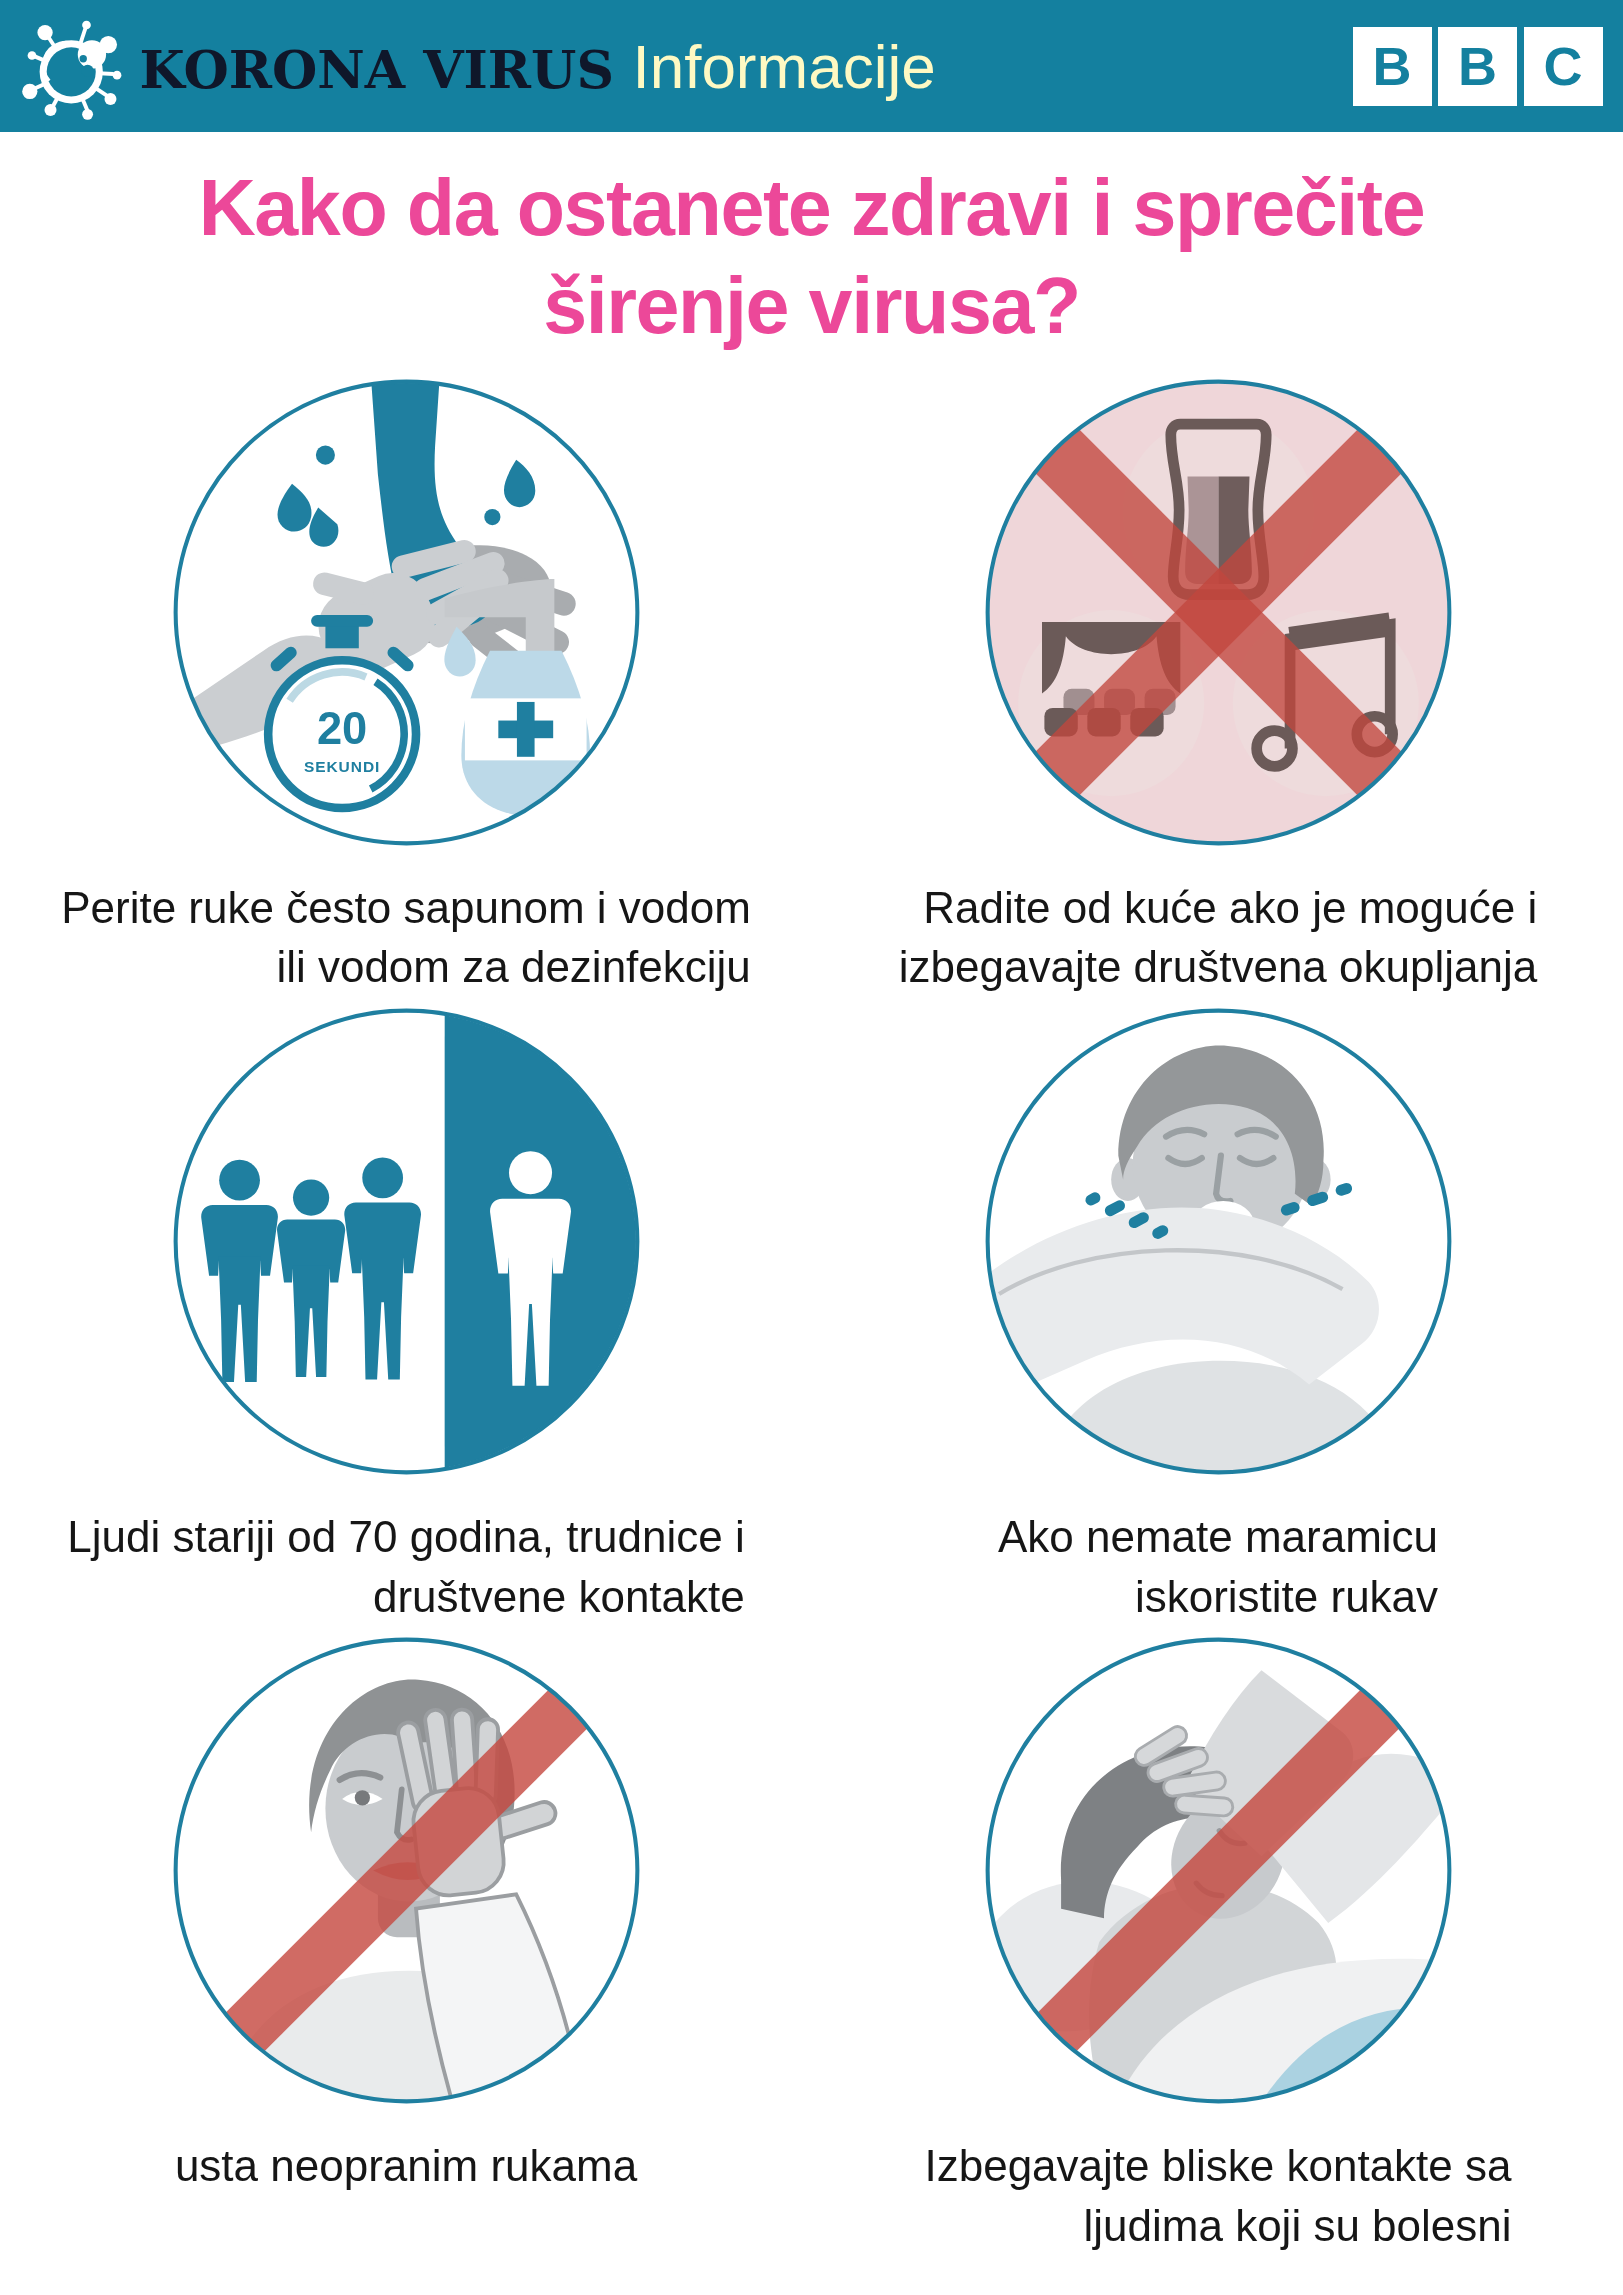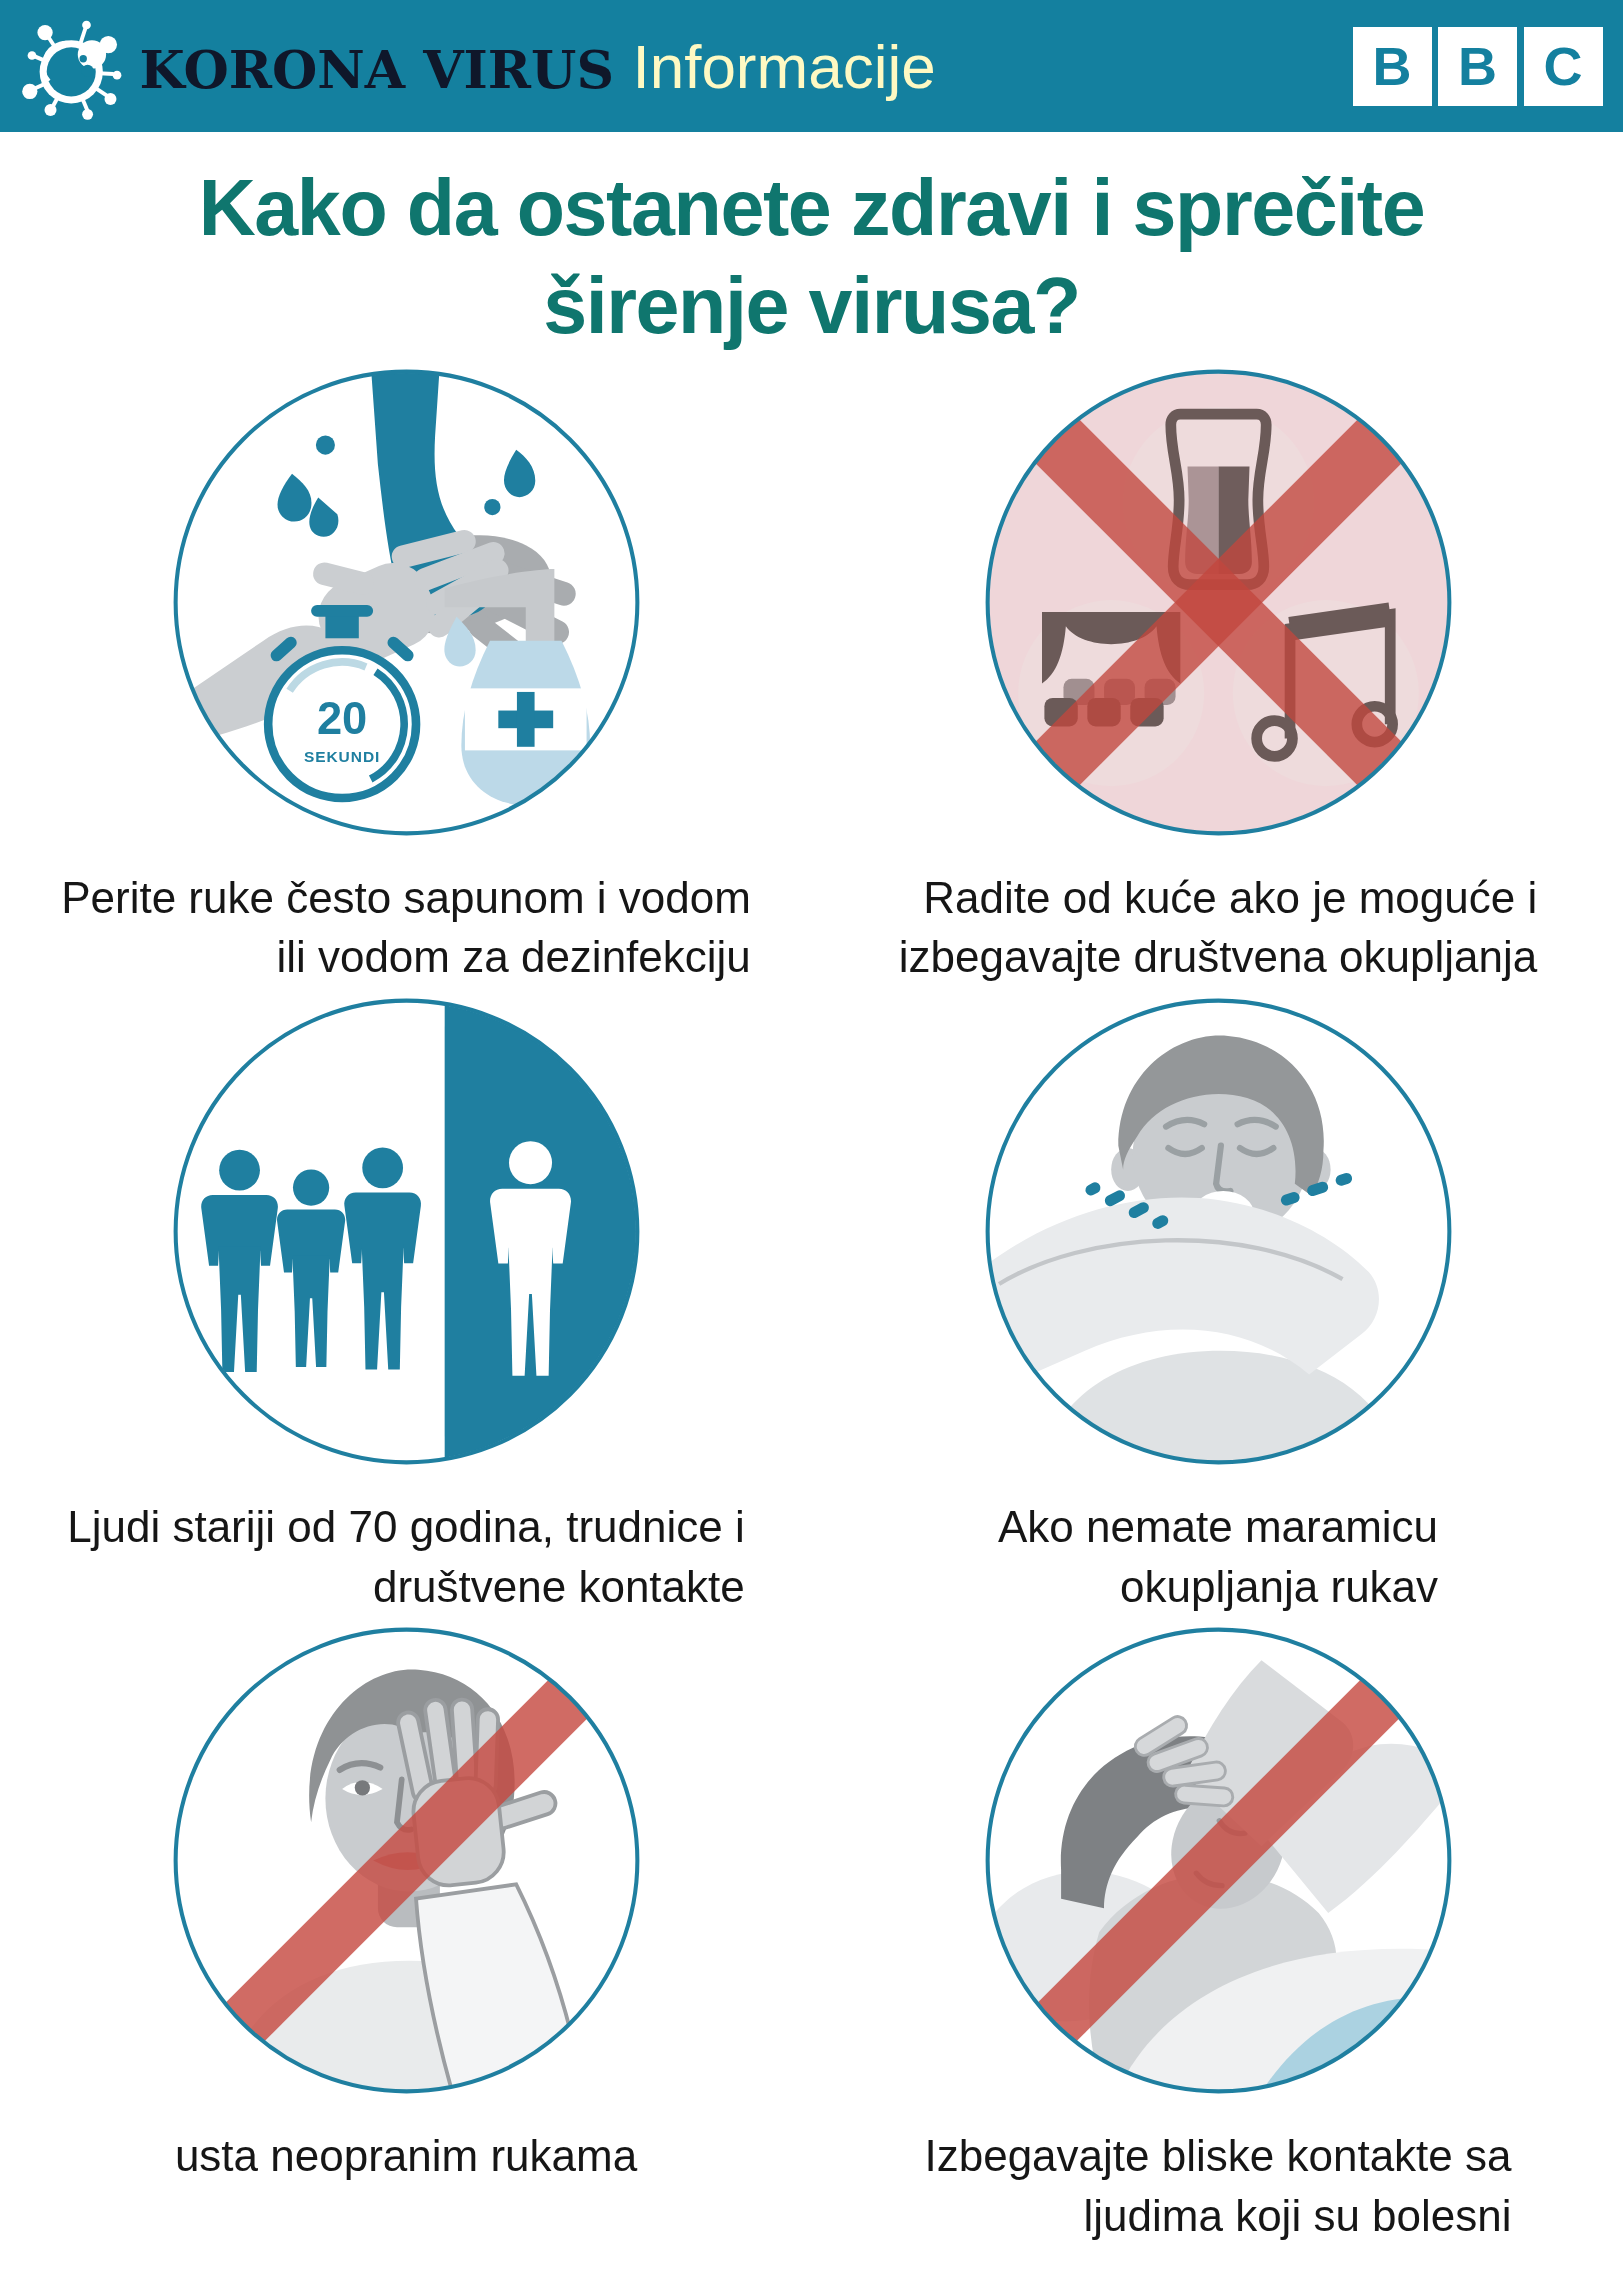--- a/index.html
+++ b/index.html
@@ -20,22 +20,22 @@
   }
   .brand-light{font-size:62px;font-weight:400;color:#fef9c3;white-space:nowrap;}
   .bbc{margin-left:auto;display:flex;gap:6.5px;}
   .bbc-block{
     width:79px;height:79px;background:#ffffff;display:flex;
     align-items:center;justify-content:center;
     font-weight:700;font-size:54px;color:#14809f;
   }
   
   .title{
-    margin:27px auto 9px;text-align:center;font-size:79px;font-weight:700;
-    line-height:1.24;letter-spacing:-1.4px;color:#0f766e;
+    margin:27px auto 19px;text-align:center;font-size:79px;font-weight:700;
+    line-height:1.24;letter-spacing:-1.4px;color:#ec4899;
   }
   .tl{display:block;}
   
   .grid{display:grid;grid-template-columns:812px 812px;}
   .cell{display:flex;flex-direction:column;align-items:center;margin-bottom:6.5px;}
   svg.illus{width:477px;height:477px;display:block;}
   .caption{
     margin:27px 0 0 0;font-size:44px;line-height:1.35;text-align:right;
     color:#161616;
   }
@@ -265,21 +265,21 @@
           <rect x="72" y="94" width="7" height="4.6" rx="2.3" transform="rotate(-28 75 96)"></rect>
           <rect x="126" y="84" width="8" height="4.6" rx="2.3" transform="rotate(-18 130 86)"></rect>
           <rect x="137" y="80" width="9" height="4.6" rx="2.3" transform="rotate(-18 141 82)"></rect>
           <rect x="149" y="76" width="7" height="4.6" rx="2.3" transform="rotate(-18 152 78)"></rect>
         </g>
       </g>
       <circle cx="100" cy="100" r="96.8" fill="none" stroke="#1f7fa0" stroke-width="1.7"></circle>
     </svg>
     <p class="caption">
       <span class="cl">Ako nemate maramicu</span>
-      <span class="cl">okupljanja rukav</span>
+      <span class="cl">iskoristite rukav</span>
     </p>
   </section>
 
   <section class="cell">
     <svg class="illus" viewBox="0 0 200 200">
       <defs>
           <clipPath id="c5">
             <circle cx="100" cy="100" r="96.2"></circle>
           </clipPath>
         </defs>

